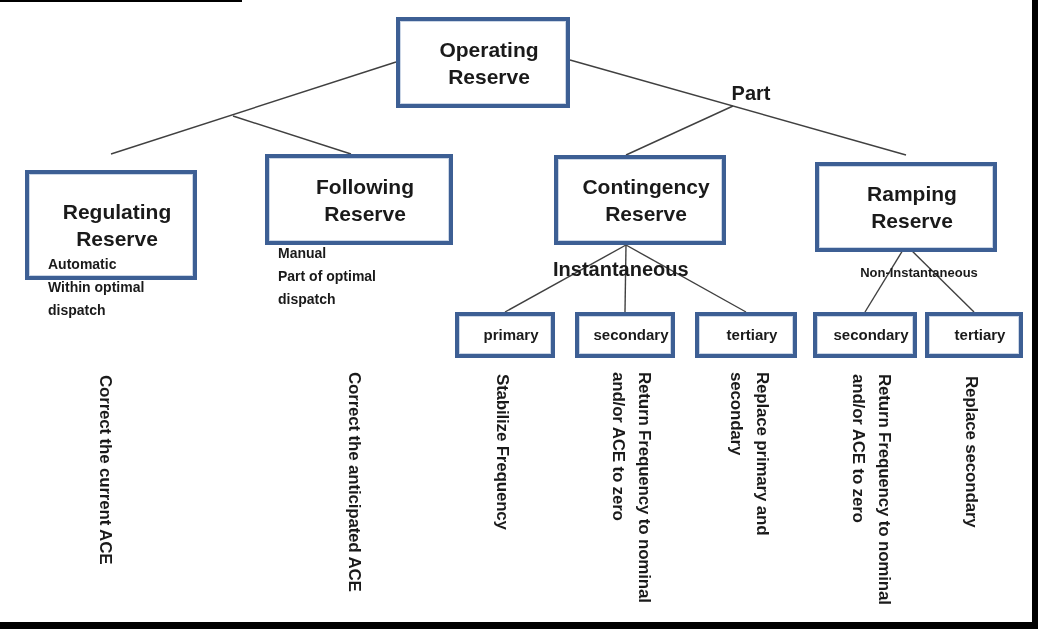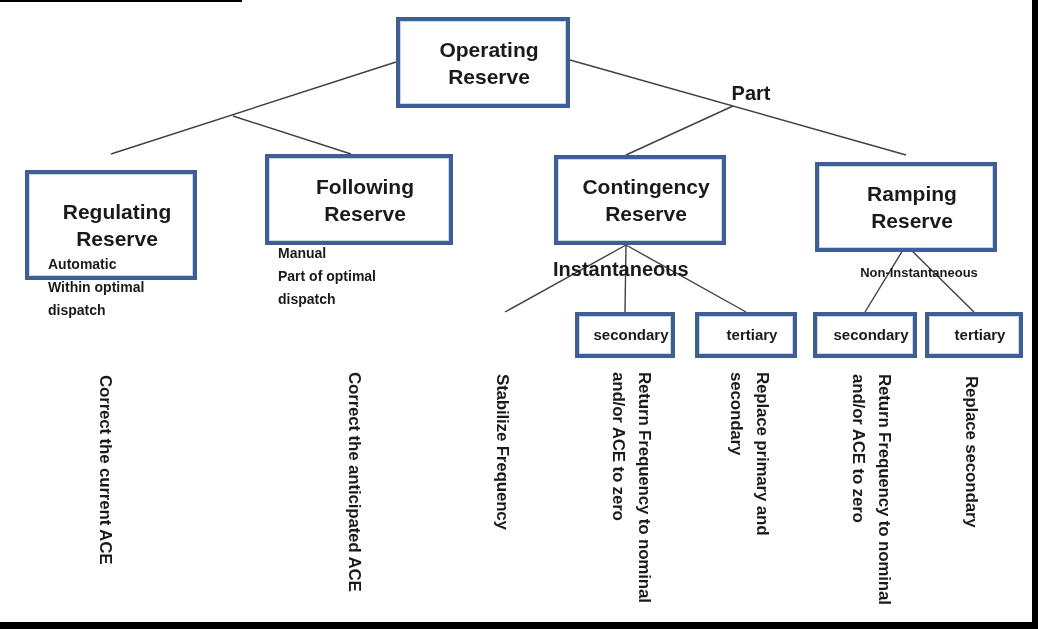--- a/index.html
+++ b/index.html
@@ -123,20 +123,23 @@
   <div class="note note-automatic">Automatic
 Within optimal
 dispatch</div>
   <div class="note note-manual">Manual
 Part of optimal
 dispatch</div>
 
   <div class="blabel lbl-inst">Instantaneous</div>
   <div class="blabel lbl-noninst">Non-Instantaneous</div>
 
+  <div class="node small box-primary">
+    <span>primary</span>
+  </div>
   <div class="node small box-secondary1">
     <span>secondary</span>
   </div>
   <div class="node small box-tertiary1">
     <span>tertiary</span>
   </div>
   <div class="node small box-secondary2">
     <span>secondary</span>
   </div>
   <div class="node small box-tertiary2">

